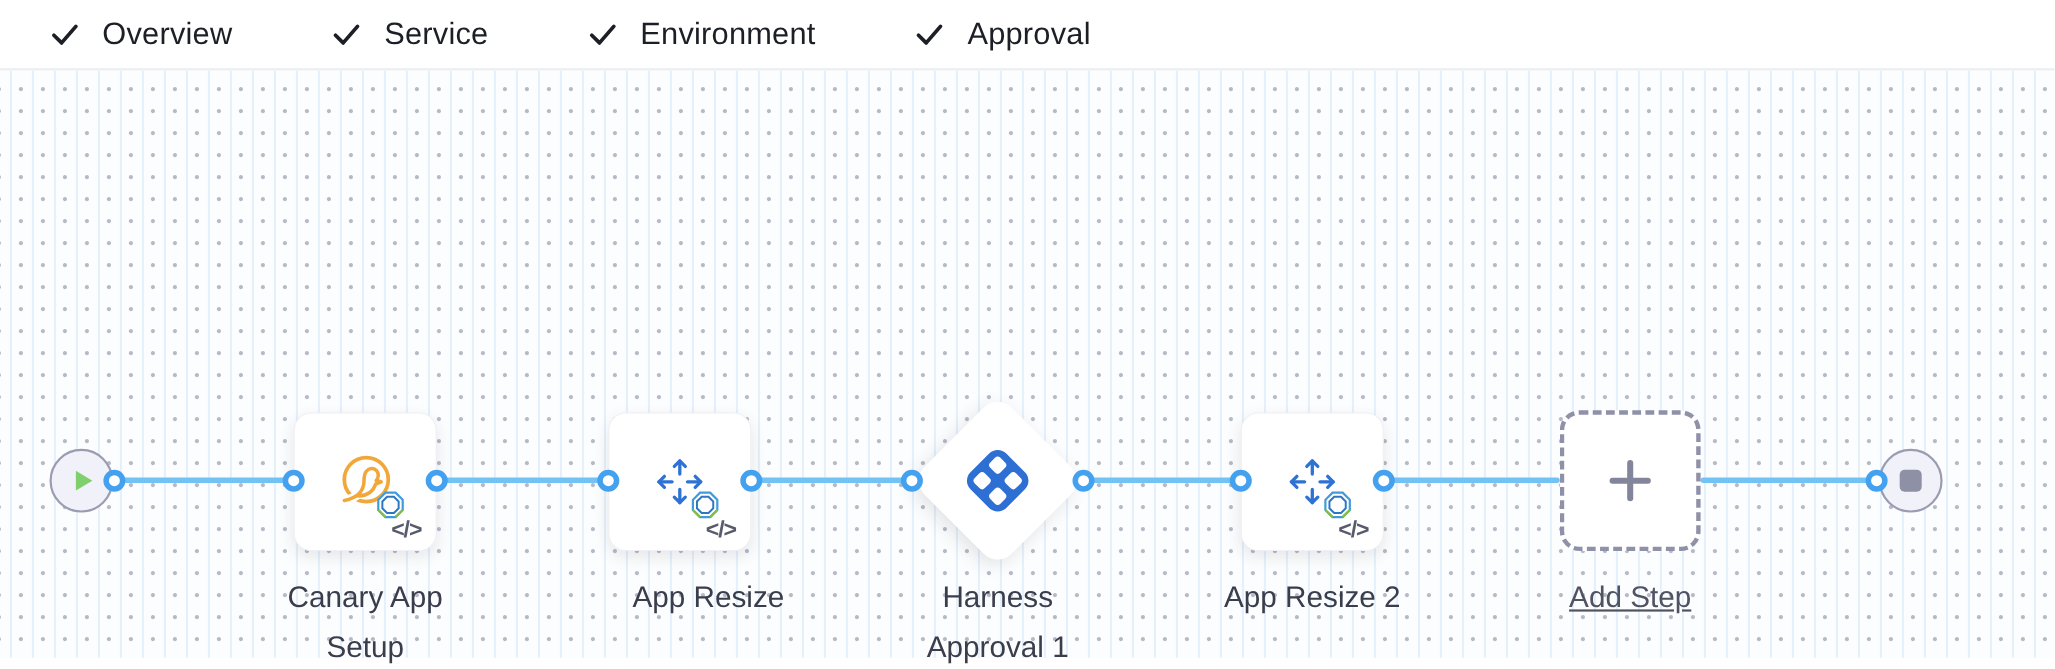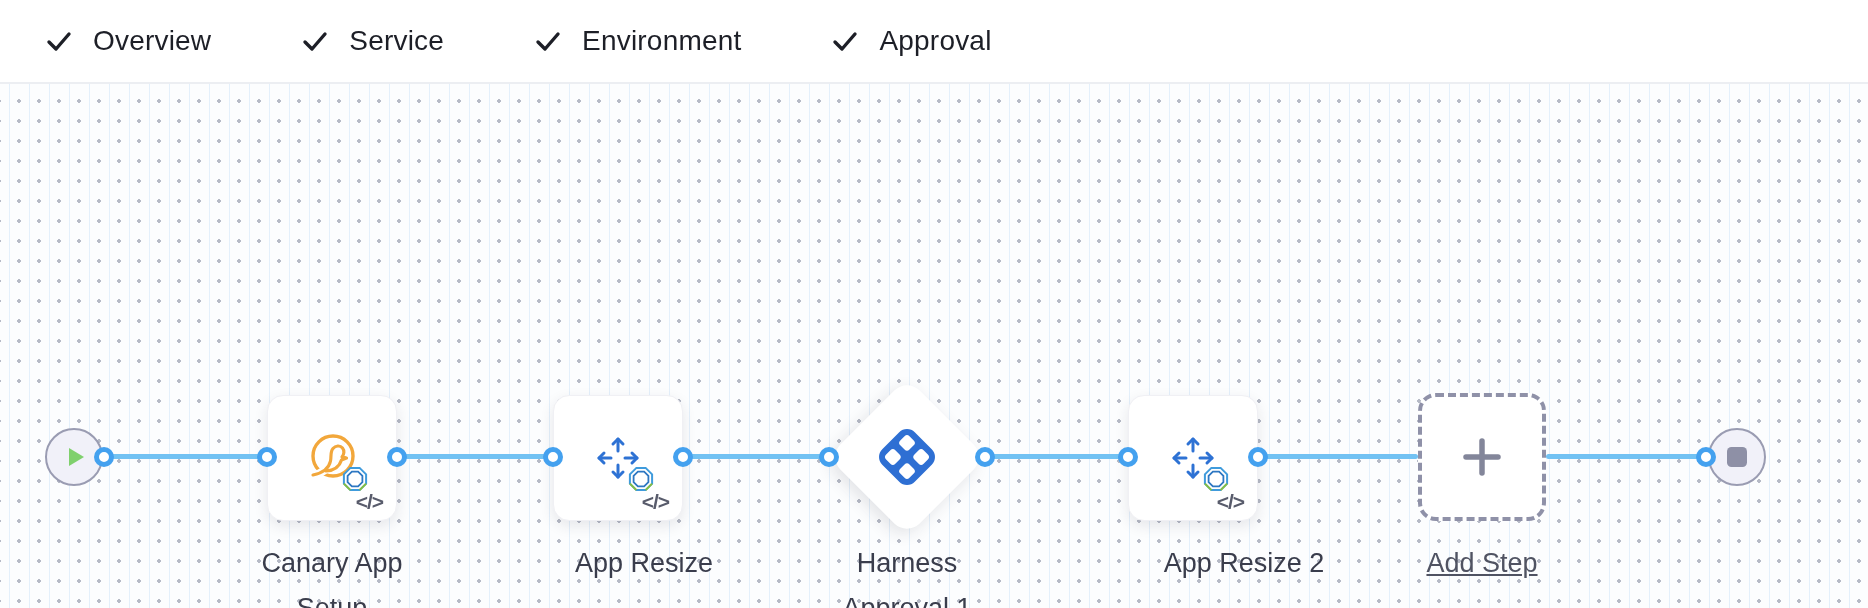--- a/index.html
+++ b/index.html
@@ -1,20 +1,20 @@
 <!DOCTYPE html>
 <html><head>
 <meta charset="utf-8">
 <style>
   * { margin:0; padding:0; box-sizing:border-box; }
   html,body { width:1868px; height:608px; overflow:hidden; background:#fff;
     font-family:"Liberation Sans", sans-serif; }
 
   
-  .tabbar { position:relative; width:100%; height:84px; background:#fff;
+  .tabbar { position:relative; width:100%; height:64px; background:#fff;
     border-bottom:2px solid #eceef2; display:flex; align-items:stretch; z-index:5; }
   .tab { position:relative; display:flex; align-items:center; gap:18px;
     padding:0 45px; cursor:pointer; }
   .tab .check { width:30px; height:28px; display:flex; align-items:center; }
   .tab .tab-label { font-size:28px; color:#1d1f27; letter-spacing:.2px; white-space:nowrap; }
   .tab.active .tab-label { font-weight:bold; }
   .tab-underline { position:absolute; left:0; right:0; bottom:-2px; height:6px;
     background:#2f6cd1; border-radius:4px 4px 0 0; }
 
   
@@ -212,16 +212,16 @@
   <div class="port" style="left:673px;"></div>
   <div class="port" style="left:819px;"></div>
   <div class="port" style="left:975px;"></div>
   <div class="port" style="left:1118px;"></div>
   <div class="port" style="left:1248px;"></div>
   <div class="port" style="left:1696px;"></div>
 
   <div class="node-label" style="left:332px;">Canary App Setup</div>
   <div class="node-label" style="left:618px;text-align:right;">App Resize</div>
   <div class="node-label" style="left:907px;">Harness Approval 1</div>
-  <div class="node-label" style="left:1244px;">App Resize 2</div>
+  <div class="node-label" style="left:1193px;">App Resize 2</div>
   <div class="node-label muted" style="left:1482px;text-decoration:underline;">Add Step</div>
 
 </div>
 
 </body></html>

